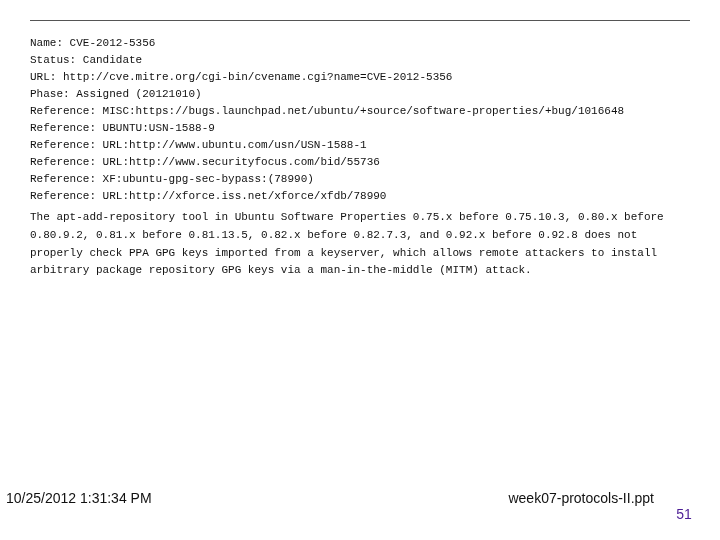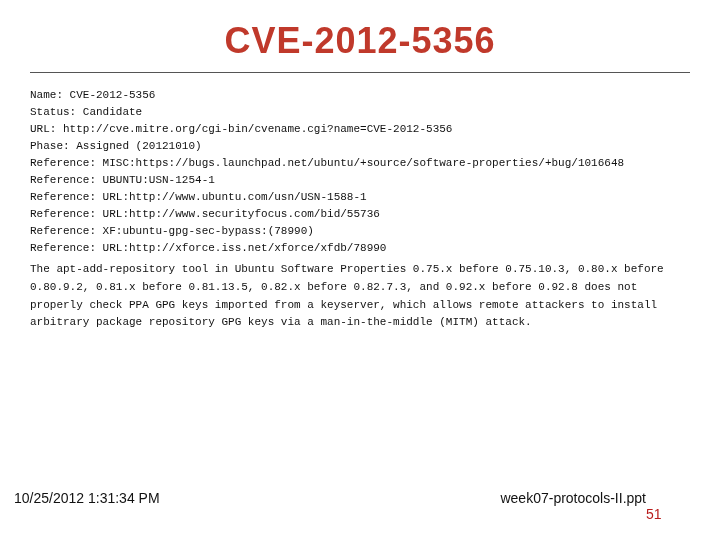--- a/index.html
+++ b/index.html
@@ -53,63 +53,62 @@
     }
 
     .footer {
       position: absolute;
       bottom: 18px;
       left: 0;
       right: 0;
       display: flex;
       flex-direction: row;
       align-items: center;
-      padding: 0 14px;
+      padding: 0 6px;
     }
 
     .footer-date {
       font-family: Arial, sans-serif;
       font-size: 14px;
       color: #111;
       width: 200px;
     }
 
     .footer-file {
       font-family: Arial, sans-serif;
       font-size: 14px;
       color: #111;
       flex: 1;
       text-align: right;
     }
 
     .footer-num {
       font-family: Arial, sans-serif;
       font-size: 14px;
-      color: #b91c1c;
+      color: #4c1d95;
       width: 60px;
-      text-align: left;
+      text-align: center;
       margin-top: 32px;
     }
   </style>
 </head>
 <body>
 
 <div class="page">
 
-  <div class="title">CVE-2012-5356</div>
 
   <hr class="divider">
 
   <div class="content">
   <span class="field-line">Name: CVE-2012-5356</span>
       <span class="field-line">Status: Candidate</span>
       <span class="field-line">URL: http://cve.mitre.org/cgi-bin/cvename.cgi?name=CVE-2012-5356</span>
       <span class="field-line">Phase: Assigned (20121010)</span>
       <span class="field-line">Reference: MISC:https://bugs.launchpad.net/ubuntu/+source/software-properties/+bug/1016648</span>
-      <span class="field-line">Reference: UBUNTU:USN-1254-1</span>
+      <span class="field-line">Reference: UBUNTU:USN-1588-9</span>
       <span class="field-line">Reference: URL:http://www.ubuntu.com/usn/USN-1588-1</span>
       <span class="field-line">Reference: URL:http://www.securityfocus.com/bid/55736</span>
       <span class="field-line">Reference: XF:ubuntu-gpg-sec-bypass:(78990)</span>
       <span class="field-line">Reference: URL:http://xforce.iss.net/xforce/xfdb/78990</span>
     </div>
 
   <div class="description">The apt-add-repository tool in Ubuntu Software Properties 0.75.x before 0.75.10.3, 0.80.x before 0.80.9.2, 0.81.x before 0.81.13.5, 0.82.x before 0.82.7.3, and 0.92.x before 0.92.8 does not properly check PPA GPG keys imported from a keyserver, which allows remote attackers to install arbitrary package repository GPG keys via a man-in-the-middle (MITM) attack.</div>
 
   <div class="footer">
     <div class="footer-date">10/25/2012 1:31:34 PM</div>

